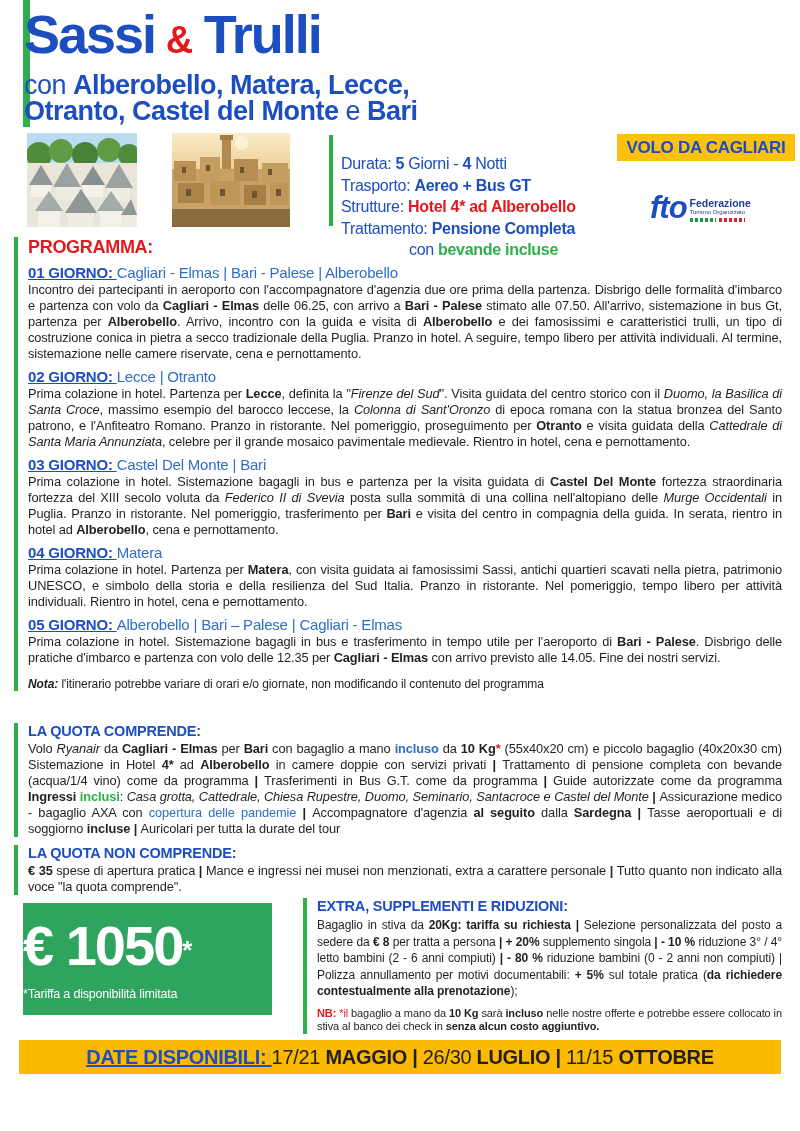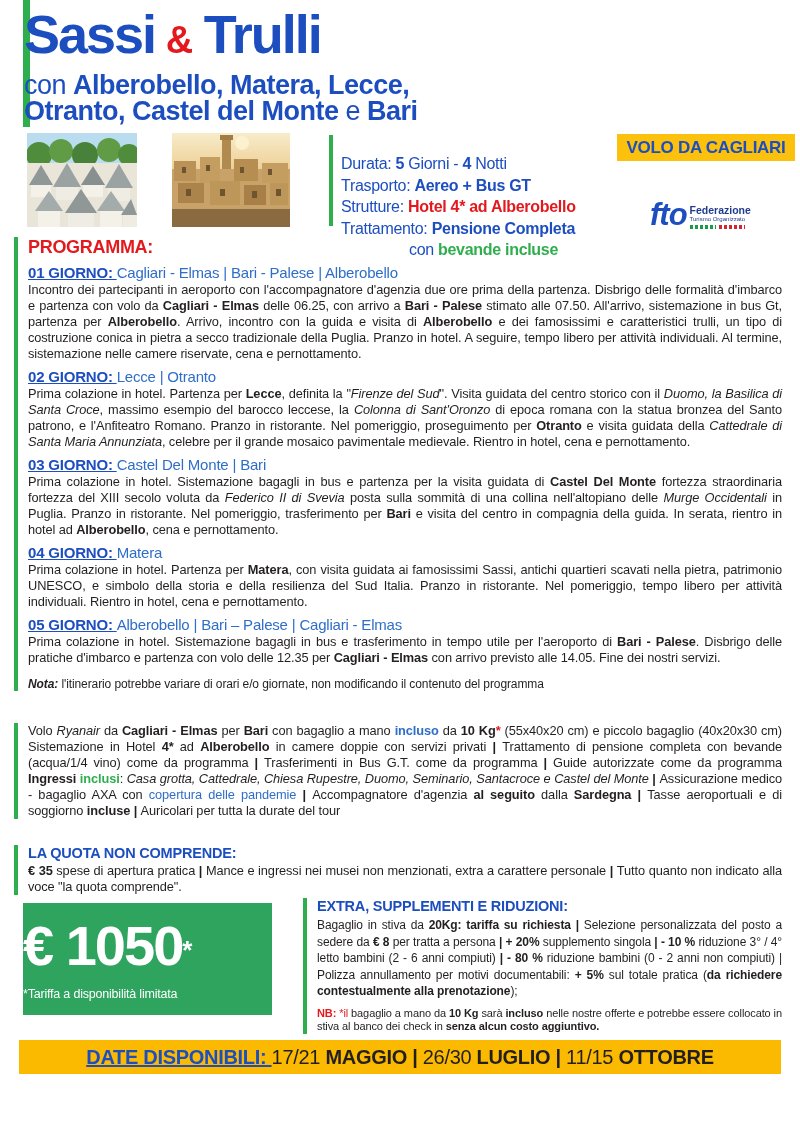--- a/index.html
+++ b/index.html
@@ -30,21 +30,21 @@
   .hero-divider{position:absolute;left:329px;top:135px;width:4px;height:91px;background:var(--green);}
   .info{position:absolute;left:341px;top:153px;width:265px;font-size:16px;line-height:21.5px;color:var(--blue);letter-spacing:-0.3px;}
   .info-line5{padding-left:68px;}
 
   .badge{
     position:absolute;left:617px;top:134px;width:178px;height:27px;background:var(--yellow);
     color:var(--blue);font-weight:bold;font-size:17px;text-align:center;line-height:27px;letter-spacing:-0.3px;
   }
   .fto{position:absolute;left:650px;top:189px;display:flex;align-items:flex-end;}
   .fto-mark{font-size:31px;line-height:28px;font-weight:bold;font-style:italic;color:var(--blue);letter-spacing:-1px;}
-  .fto-text{margin-left:3px;margin-top:16px;display:flex;flex-direction:column;}
+  .fto-text{margin-left:3px;margin-top:9px;display:flex;flex-direction:column;}
   .fto-line1{font-size:10.5px;font-weight:bold;color:#1f3c8f;line-height:11px;}
   .fto-line2{font-size:6px;color:#1f3c8f;line-height:7px;}
   .fto-flags{display:flex;gap:3px;margin-top:2px;}
   .flag{width:26px;height:4px;}
   .flag-green{background:repeating-linear-gradient(90deg,#1b9a48 0 3px,#fff 3px 5px);}
   .flag-red{background:repeating-linear-gradient(90deg,#d22730 0 3px,#fff 3px 5px);}
 
   
   .sec{position:absolute;left:14px;width:768px;border-left:4px solid var(--green);padding-left:10px;}
   .sec-programma{top:237px;}
@@ -198,20 +198,21 @@
 
     <div class="day">
       <div class="day-heading"><span class="b c-blue">05 GIORNO: </span><span>Alberobello | Bari – Palese | Cagliari - Elmas</span></div>
       <p class="day-body body-text"><span>Prima colazione in hotel. Sistemazione bagagli in bus e trasferimento in tempo utile per l'aeroporto di </span><span class="b">Bari - Palese</span><span>. Disbrigo delle pratiche d'imbarco e partenza con volo delle 12.35 per </span><span class="b">Cagliari - Elmas</span><span> con arrivo previsto alle 14.05. Fine dei nostri servizi.</span></p>
     </div>
   </div>
     <p class="nota"><span class="b i">Nota: </span><span>l'itinerario potrebbe variare di orari e/o giornate, non modificando il contenuto del programma</span></p>
   </div>
 
   <div class="sec sec-quota">
+    <div class="quota-heading">LA QUOTA COMPRENDE:</div>
     <p class="body-text"><span>Volo </span><span class="i">Ryanair</span><span> da </span><span class="b">Cagliari - Elmas</span><span> per </span><span class="b">Bari</span><span> con bagaglio a mano </span><span class="b c-blue2">incluso</span><span> da </span><span class="b">10 Kg</span><span class="b c-red">*</span><span> (55x40x20 cm) e piccolo bagaglio (40x20x30 cm) Sistemazione in Hotel </span><span class="b">4*</span><span> ad </span><span class="b">Alberobello</span><span> in camere doppie con servizi privati </span><span class="b">| </span><span>Trattamento di pensione completa con bevande (acqua/1/4 vino) come da programma </span><span class="b">| </span><span>Trasferimenti in Bus G.T. come da programma </span><span class="b">| </span><span>Guide autorizzate come da programma </span><span class="b">Ingressi </span><span class="b c-green">inclusi</span><span>: </span><span class="i">Casa grotta, Cattedrale, Chiesa Rupestre, Duomo, Seminario, Santacroce e Castel del Monte</span><span class="b"> | </span><span>Assicurazione medico - bagaglio AXA con </span><span class="c-blue2">copertura delle pandemie</span><span class="b"> | </span><span>Accompagnatore d'agenzia </span><span class="b">al seguito</span><span> dalla </span><span class="b">Sardegna</span><span class="b"> | </span><span>Tasse aeroportuali e di soggiorno </span><span class="b">incluse</span><span class="b"> | </span><span>Auricolari per tutta la durate del tour</span></p>
   </div>
 
   <div class="sec sec-quota-non">
     <div class="quota-heading">LA QUOTA NON COMPRENDE:</div>
     <p class="body-text"><span class="b">€ 35</span><span> spese di apertura pratica </span><span class="b">| </span><span>Mance e ingressi nei musei non menzionati, extra a carattere personale </span><span class="b">| </span><span>Tutto quanto non indicato alla voce "la quota comprende".</span></p>
   </div>
 
   <div class="price-box">
     <div class="price-amount"><span>€ 1050</span><span class="price-star">*</span></div>

